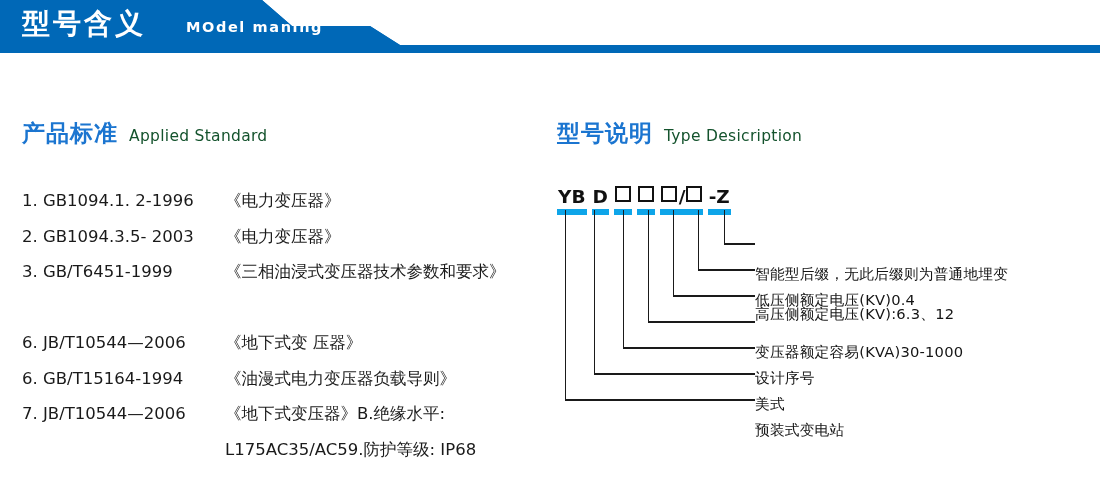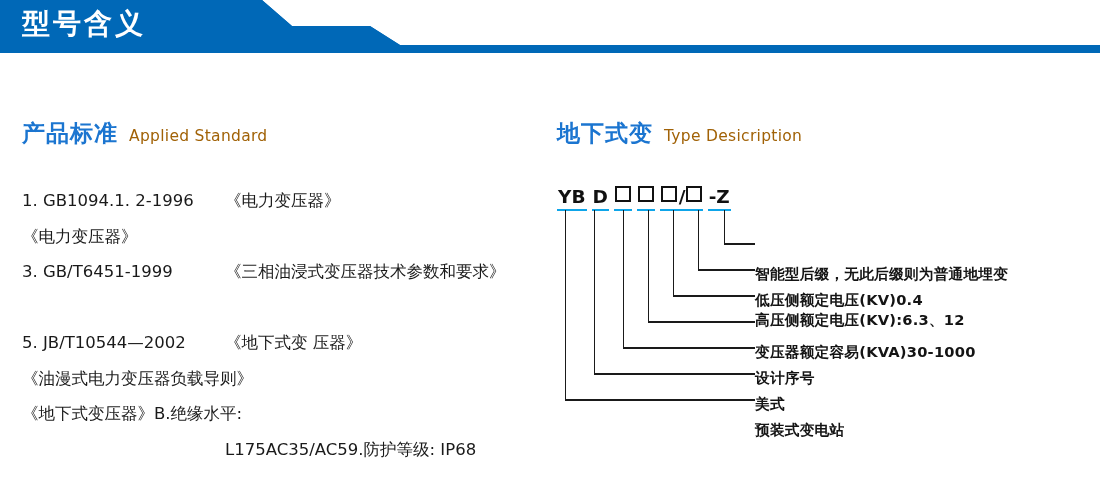--- a/index.html
+++ b/index.html
@@ -56,21 +56,21 @@
     white-space: nowrap;
   }
   .sec-head .cn {
     font-size: 23px;
     font-weight: bold;
     color: #1b75d0;
     letter-spacing: 1px;
   }
   .sec-head .en {
     font-size: 15.5px;
-    color: #a16207;
+    color: #14532d;
     letter-spacing: 0.3px;
     margin-left: 11px;
   }
   #std-heading  { left: 22px;  top: 118px; }
   #type-heading { left: 557px; top: 118px; }
 
   
   #standards-list {
     position: absolute;
     left: 22px;
@@ -107,21 +107,21 @@
     left: 12px;
     top: 0px;
     font-size: 18.5px;
     font-weight: bold;
     color: #111111;
     white-space: nowrap;
     letter-spacing: 0px;
   }
   #code-string .seg {
     display: inline-block;
-    border-bottom: 2px solid #0ea5e9;
+    border-bottom: 6px solid #0ea5e9;
     padding: 0 1px 2px 1px;
   }
   #code-string .gap { display: inline-block; width: 5px; }
   #code-string .box {
     display: inline-block;
     width: 12px; height: 12px;
     border: 2px solid #111;
     position: relative;
     top: -1px;
   }
@@ -135,75 +135,79 @@
   #type-labels {
     position: absolute;
     left: 210px;
     top: 30px;
     width: 340px;
   }
   .type-label {
     position: absolute;
     left: 0;
     font-size: 14.7px;
-    font-weight: bold;
+    font-weight: normal;
     color: #141414;
     white-space: nowrap;
     letter-spacing: 0.2px;
   }
 </style>
 </head>
 <body>
 
 <div id="header-banner">
   <svg id="banner-shape" viewBox="0 0 1100 53" preserveAspectRatio="none">
 
     <path d="M0,0 L262,0 L292,26 L370,26 L400,45 L1100,45 L1100,53 L0,53 Z" fill="#0068b7"></path>
     <path d="M0,0 L262,0 L292,26 L0,26 Z" fill="#0068b7"></path>
     <path d="M0,26 L370,26 L400,45 L0,45 Z" fill="#0068b7"></path>
   </svg>
   <div id="banner-title">型号含义</div>
+  <div id="banner-subtitle">MOdel maning</div>
 </div>
 
 <div class="sec-head" id="std-heading">
   <span class="cn">产品标准</span><span class="en">Applied Standard</span>
 </div>
 
 <div id="standards-list">
   <div class="std-row">
     <span class="std-code">1. GB1094.1. 2-1996</span>
     <span class="std-name">《电力变压器》</span>
   </div>
   <div class="std-row">
+    <span class="std-code">2. GB1094.3.5- 2003</span>
     <span class="std-name">《电力变压器》</span>
   </div>
   <div class="std-row">
     <span class="std-code">3. GB/T6451-1999</span>
     <span class="std-name">《三相油浸式变压器技术参数和要求》</span>
   </div>
   <div class="std-row">
   </div>
   <div class="std-row">
-    <span class="std-code">5. JB/T10544—2002</span>
+    <span class="std-code">6. JB/T10544—2006</span>
     <span class="std-name">《地下式变 压器》</span>
   </div>
   <div class="std-row">
+    <span class="std-code">6. GB/T15164-1994</span>
     <span class="std-name">《油漫式电力变压器负载导则》</span>
   </div>
   <div class="std-row">
+    <span class="std-code">7. JB/T10544—2006</span>
     <span class="std-name">《地下式变压器》B.绝缘水平:</span>
   </div>
   <div class="std-row cont">
     <span class="std-code">7. JB/T10544—2006</span>
     <span class="std-name">L175AC35/AC59.防护等级: IP68</span>
   </div>
 </div>
 
 <div class="sec-head" id="type-heading">
-  <span class="cn">地下式变</span><span class="en">Type Desicription</span>
+  <span class="cn">型号说明</span><span class="en">Type Desicription</span>
 </div>
 
 <div id="type-diagram">
 
   <div id="code-string">
     <span class="seg">YB</span><span class="gap"></span><span class="seg">D</span><span class="gap"></span><span class="seg"><span class="box"></span></span><span class="gap"></span><span class="seg"><span class="box"></span></span><span class="gap"></span><span class="seg"><span class="box"></span></span><span class="seg">/<span class="box"></span></span><span class="gap"></span><span class="seg">-Z</span>
   </div>
 
   <svg id="leader-svg" viewBox="0 0 545 260" preserveAspectRatio="none">
     <g stroke="#1a1a1a" stroke-width="1.7" fill="none" shape-rendering="crispEdges">
@@ -220,19 +224,19 @@
 
       <path d="M49.5,24 L49.5,188 L210,188"></path>
 
       <path d="M20.5,24 L20.5,214 L210,214"></path>
     </g>
   </svg>
 
   <div id="type-labels">
     <div class="type-label" style="top:49px">智能型后缀，无此后缀则为普通地埋变</div>
     <div class="type-label" style="top:75px">低压侧额定电压(KV)0.4</div>
-    <div class="type-label" style="top:95px">高压侧额定电压(KV):6.3、12</div>
+    <div class="type-label" style="top:89px">高压侧额定电压(KV):6.3、12</div>
     <div class="type-label" style="top:127px">变压器额定容易(KVA)30-1000</div>
     <div class="type-label" style="top:153px">设计序号</div>
     <div class="type-label" style="top:179px">美式</div>
     <div class="type-label" style="top:205px">预装式变电站</div>
   </div>
 </div>
 
 </body></html>

